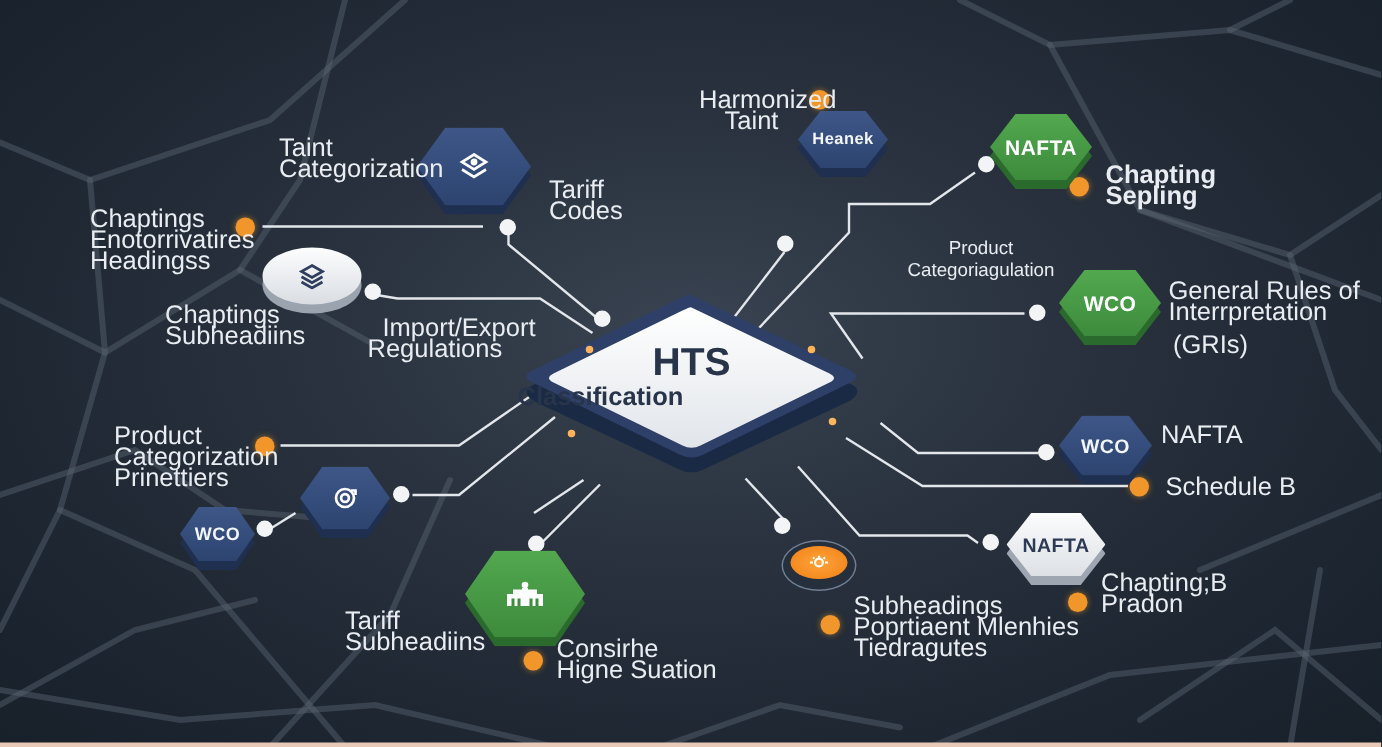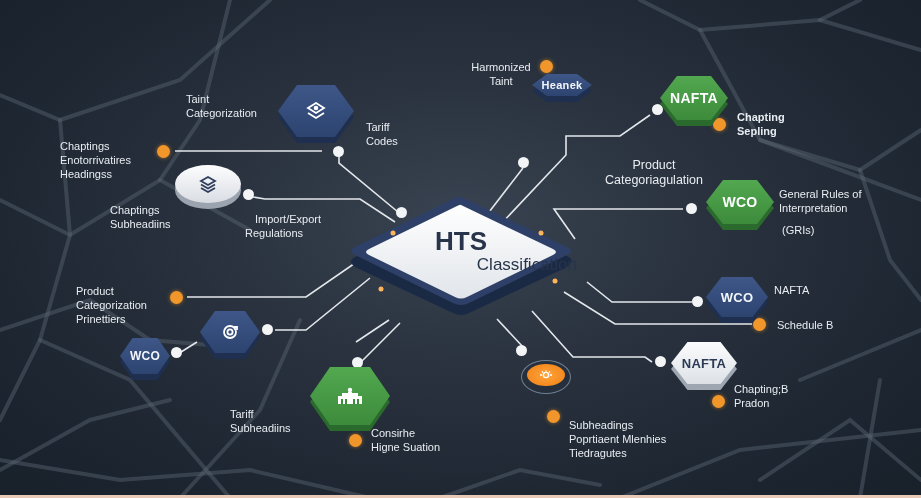--- a/index.html
+++ b/index.html
@@ -1,40 +1,40 @@
 <!DOCTYPE html>
 <html><head>
 <meta charset="utf-8">
 <style>
   html,body{margin:0;padding:0;}
   body{width:921px;height:498px;overflow:hidden;background:#1b2430;font-family:"Liberation Sans",sans-serif;}
   .stage{position:relative;width:921px;height:498px;overflow:hidden;
     background:radial-gradient(ellipse at 50% 45%, #3a4452 0%, #2a333f 35%, #1e2732 70%, #18202a 100%);}
   .bottom-strip{position:absolute;left:0;bottom:0;width:921px;height:3px;background:#e8c8b6;}
   svg.bg, svg.links{position:absolute;left:0;top:0;}
-  .lbl{position:absolute;color:#e9edf2;font-size:11px;line-height:14px;white-space:nowrap;}
+  .lbl{position:absolute;color:#e9edf2;font-size:17px;line-height:14px;white-space:nowrap;}
   .lbl.r{}
   .lbl.c{text-align:center;}
   .lbl.big{font-size:12.5px;line-height:15px;}
   .dot{position:absolute;width:13px;height:13px;border-radius:50%;background:#f0962a;box-shadow:0 0 4px rgba(240,150,42,.6);}
   .node{position:absolute;}
   .node .face{position:absolute;left:0;top:0;width:100%;height:100%;display:flex;align-items:center;justify-content:center;
     font-weight:bold;font-size:13px;letter-spacing:.3px;}
   .hex{clip-path:polygon(25% 0,75% 0,100% 50%,75% 100%,25% 100%,0 50%);}
   .navy .face{background:linear-gradient(#3e5788,#2d4470);color:#f2f5fa;}
   .navy .depth{background:#1f2f50;}
   .green .face{background:linear-gradient(#52a84f,#3d8b3c);color:#ffffff;}
   .green .depth{background:#2b6a2d;}
   .white .face{background:linear-gradient(#fbfcfd,#dde1e6);color:#2c3a55;}
   .white .depth{background:#9ea6b1;}
   .node .depth{position:absolute;left:0;top:6px;width:100%;height:100%;}
   .connector{position:absolute;width:11px;height:11px;background:#f2f4f6;border-radius:50% 50% 50% 50%;}
   .center-wrap{position:absolute;left:345px;top:193px;width:232px;height:122px;}
   .center-title{position:absolute;left:0;top:34px;width:232px;text-align:center;color:#27344a;font-weight:bold;font-size:26px;line-height:28px;}
-  .center-sub{position:absolute;left:0;top:62px;width:232px;text-align:right;color:#27344a;font-weight:normal;font-size:17px;line-height:20px;}
+  .center-sub{position:absolute;left:0;top:62px;width:232px;text-align:left;color:#27344a;font-weight:bold;font-size:17px;line-height:20px;}
 </style>
 </head>
 <body>
 
 <div class="stage">
 
   <svg class="bg" width="921" height="498">
     <g stroke="#5a6673" stroke-opacity="0.45" stroke-width="4" fill="none" stroke-linecap="round">
       <polyline points="0,95 60,120 180,80 270,0"></polyline>
       <polyline points="0,200 70,235 160,180 250,230"></polyline>
@@ -128,21 +128,21 @@
       <svg width="22" height="18" viewBox="0 0 22 18">
           <g stroke="#fff" stroke-width="1.8" fill="none">
             <path d="M11,1 L19,6 L11,11 L3,6 Z"></path>
             <path d="M3,11 L11,16 L19,11"></path>
             <circle cx="11" cy="6" r="1.4" fill="#fff"></circle>
           </g>
         </svg>
     </div>
   </div>
 
-  <div class="node navy" style="left:532px;top:74px;width:60px;height:22px;">
+  <div class="node navy" style="left:532px;top:74px;width:60px;height:38px;">
     <div class="depth hex"></div>
     <div class="face hex" style="font-size:11px;">Heanek</div>
   </div>
 
   <div class="node green" style="left:660px;top:76px;width:68px;height:44px;">
     <div class="depth hex"></div>
     <div class="face hex" style="font-size:14px;">NAFTA</div>
   </div>
 
   <div class="node" style="left:175px;top:165px;width:66px;height:38px;">
@@ -270,21 +270,21 @@
   <div class="lbl" style="left:774px;top:283px;">NAFTA</div>
   <div class="lbl" style="left:777px;top:318px;text-align:center;">Schedule B</div>
   <div class="lbl r" style="left:230px;top:407px;width:72px;">
     <div>Tariff</div>
       <div>Subheadiins</div>
   </div>
   <div class="lbl" style="left:371px;top:426px;">
     <div>Consirhe</div>
       <div>Higne Suation</div>
   </div>
-  <div class="lbl" style="left:569px;top:418px;">
+  <div class="lbl" style="left:569px;top:397px;">
     <div>Subheadings</div>
       <div>Poprtiaent Mlenhies</div>
       <div>Tiedragutes</div>
   </div>
   <div class="lbl" style="left:734px;top:382px;">
     <div>Chapting;B</div>
       <div>Pradon</div>
   </div>
 
   <div class="bottom-strip"></div>

